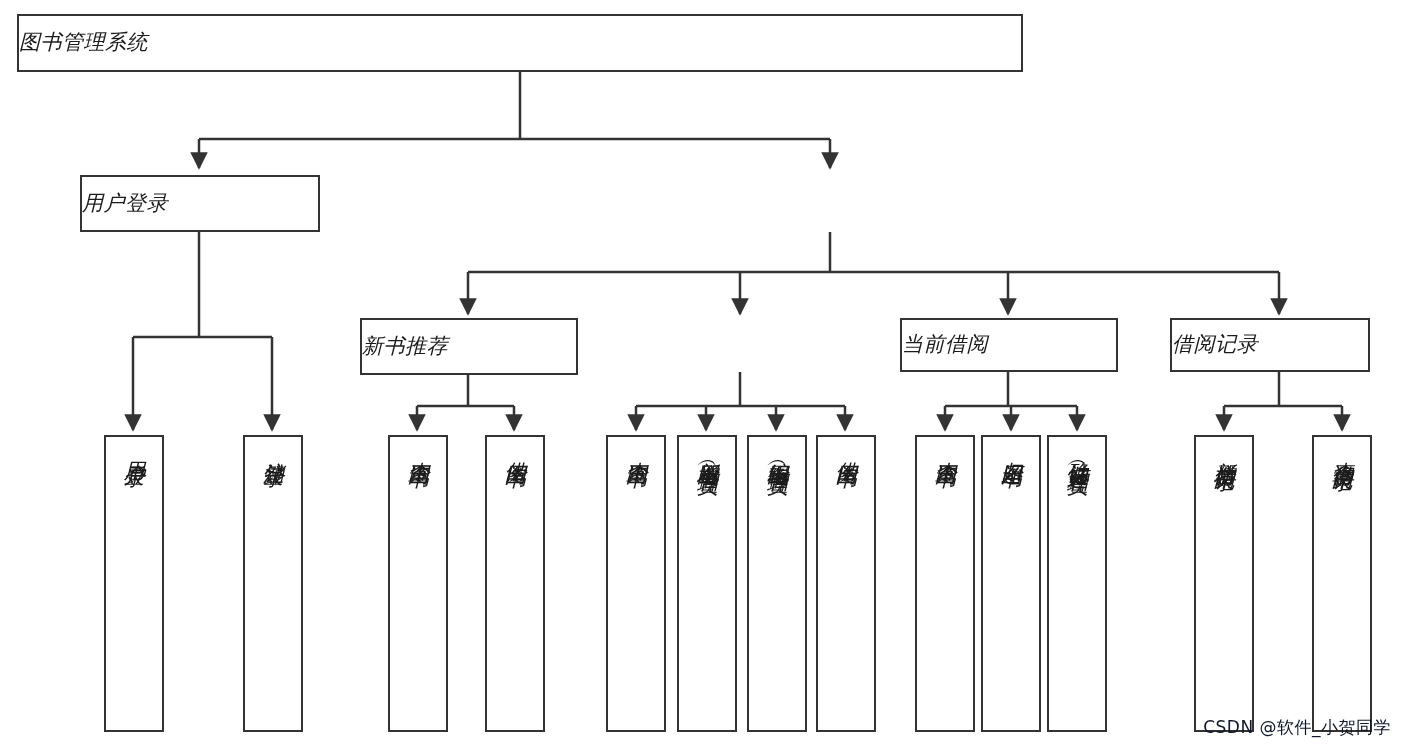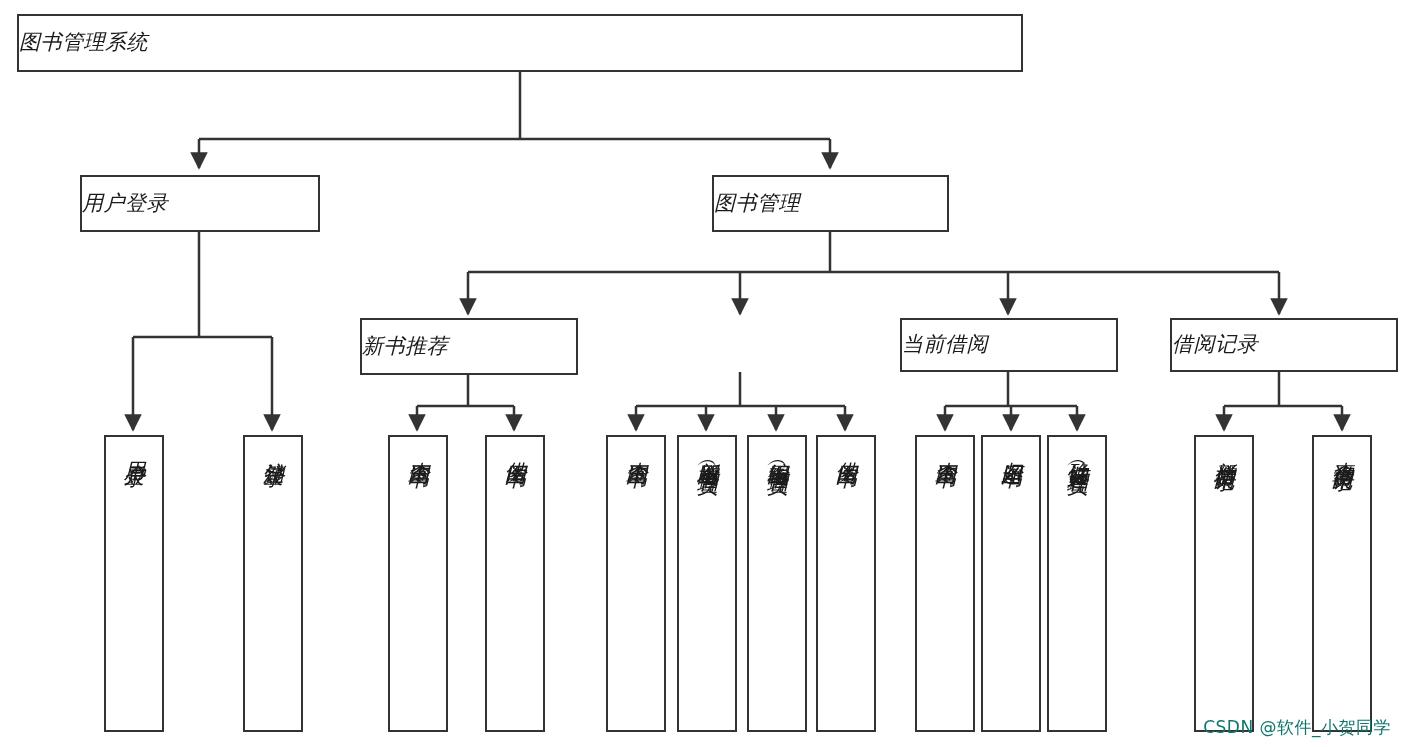--- a/index.html
+++ b/index.html
@@ -52,21 +52,21 @@
   .node.vert > span {
     writing-mode: vertical-rl;
     text-orientation: upright;
     display: block;
   }
   .watermark {
     position: absolute;
     right: 14px;
     bottom: 8px;
     font-size: 17px;
-    color: #0f766e;
+    color: #0f172a;
     letter-spacing: 0.5px;
     white-space: nowrap;
     user-select: none;
   }
 </style>
 </head>
 <body>
 
 <div id="canvas">
 
@@ -121,31 +121,28 @@
     </g>
   </svg>
 
   <div class="node horiz" style="left:17px; top:14px; width:1006px; height:58px;">
     <span>图书管理系统</span>
   </div>
 
   <div class="node horiz" style="left:80px; top:175px; width:240px; height:57px;">
     <span>用户登录</span>
   </div>
-  <div class="node horiz" style="left:712px; top:175px; width:237px; height:57px;">
-    <span>图书管理</span>
-  </div>
 
   <div class="node horiz" style="left:360px; top:318px; width:218px; height:57px;">
     <span>新书推荐</span>
   </div>
   <div class="node horiz" style="left:900px; top:318px; width:218px; height:54px;">
     <span>当前借阅</span>
   </div>
-  <div class="node horiz" style="left:1170px; top:318px; width:228px; height:54px;">
+  <div class="node horiz" style="left:1170px; top:318px; width:200px; height:54px;">
     <span>借阅记录</span>
   </div>
 
   <div class="node vert" style="left:104px; top:435px; width:60px; height:297px;">
     <span>用户登录</span>
   </div>
   <div class="node vert" style="left:243px; top:435px; width:60px; height:297px;">
     <span>注销登录</span>
   </div>
 

